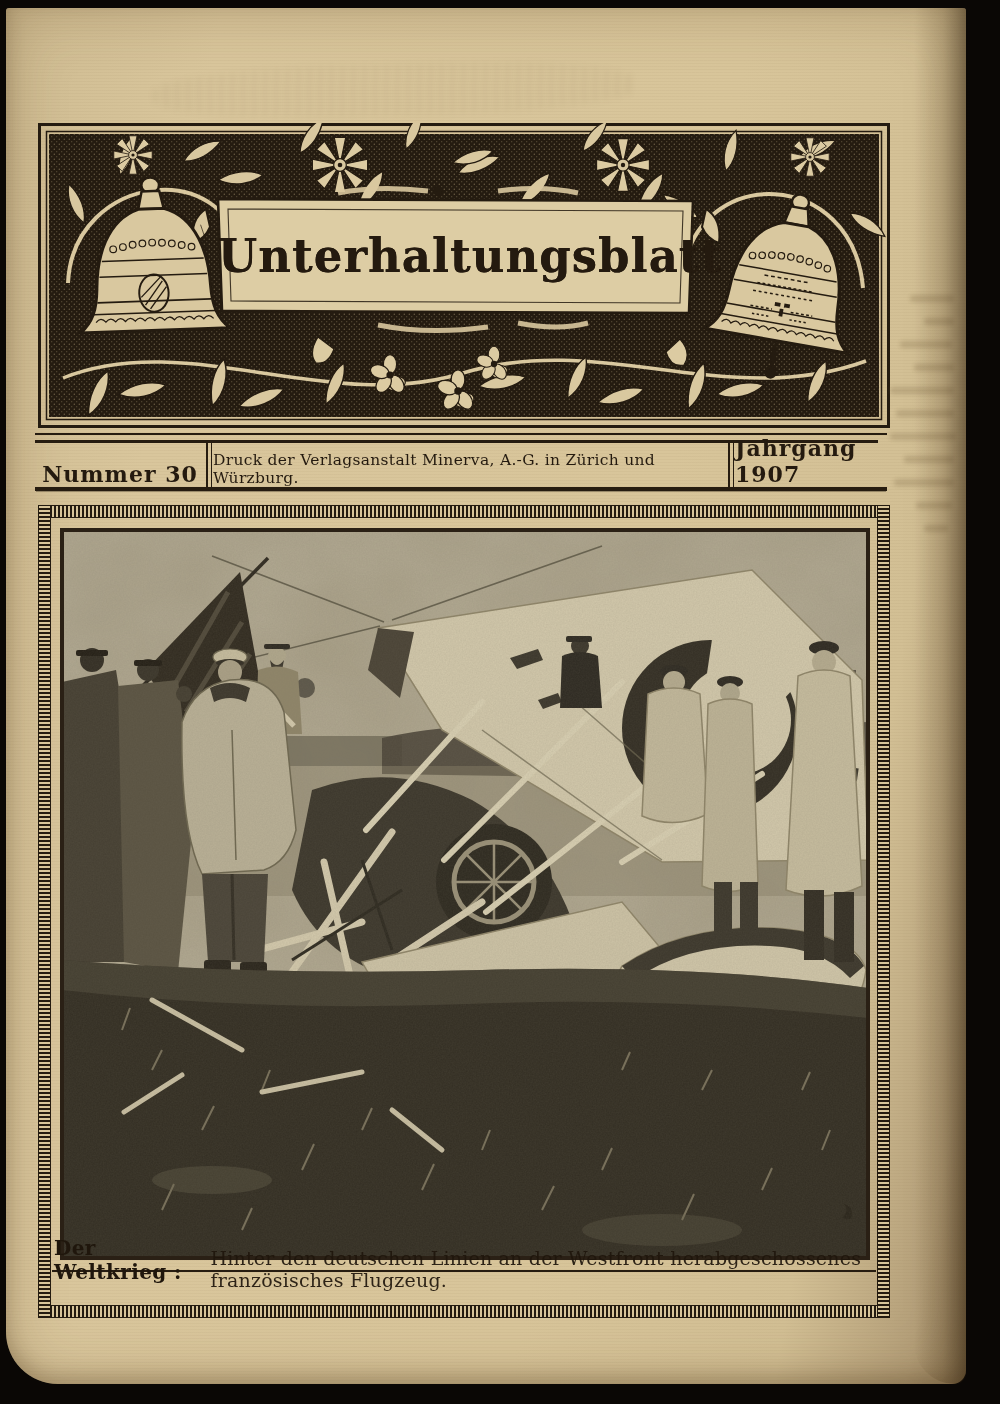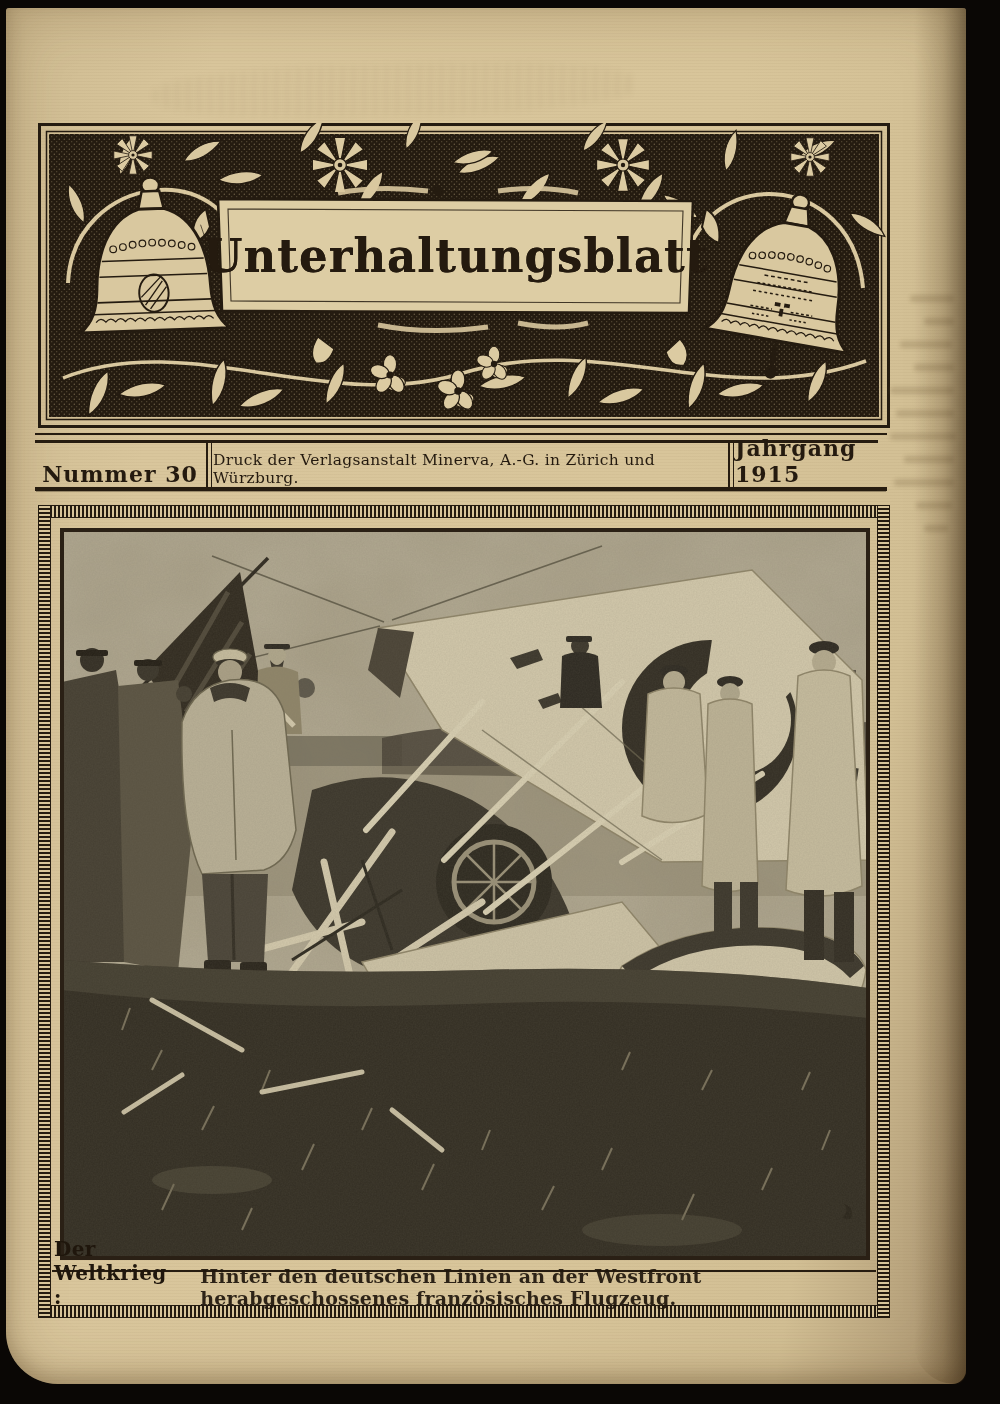--- a/index.html
+++ b/index.html
@@ -8,21 +8,21 @@
   .paper{position:absolute;left:6px;top:8px;width:960px;height:1376px;
          background:linear-gradient(100deg,#cfbc92 0%,#d9c69c 18%,#d8c59a 62%,#d2bf94 84%,#b5a07a 95%,#97825f 100%);
          border-radius:3px 3px 14px 52px;
          box-shadow:inset 0 0 60px rgba(90,62,25,.28), inset 0 -8px 18px rgba(60,40,15,.25);}
   .paper-tex{position:absolute;inset:0;border-radius:inherit;pointer-events:none;
          background:repeating-linear-gradient(0deg,rgba(120,95,60,.05) 0 1px,transparent 1px 3px);}
   
   .masthead{position:absolute;left:32px;top:115px;width:852px;height:305px;}
   .masthead svg{position:absolute;inset:0;}
   .title-overlay{position:absolute;left:180px;top:75px;width:475px;height:115px;
-         display:flex;align-items:center;justify-content:center;}
+         display:flex;align-items:center;}
   .page-title{font-size:45px;font-weight:bold;color:#241a0f;letter-spacing:1px;
          transform:scaleY(1.04);text-shadow:0 0 .5px #241a0f;}
   
   .info-bar{position:absolute;left:29px;top:425px;width:852px;height:58px;}
   .rule{position:absolute;left:0;right:0;background:#261c10;}
   .rule.t1{top:0;height:2px;}
   .rule.t2{top:7px;height:3px;width:99%;}
   .rule.b1{bottom:0;height:4px;box-shadow:0 2px 0 -1px rgba(38,28,16,.35);}
   .bar-cells{position:absolute;left:0;right:0;top:10px;bottom:4px;display:flex;align-items:flex-end;}
   .bar-cell{display:flex;align-items:center;justify-content:center;color:#241a0f;}
@@ -36,24 +36,24 @@
   .tick.h{left:0;right:0;height:11px;
       background-image:repeating-linear-gradient(90deg,#241b10 0 1.6px,rgba(216,197,154,0) 1.6px 4px);
       border-top:1.5px solid #241b10;border-bottom:1.5px solid #241b10;}
   .tick.v{top:0;bottom:0;width:11px;
       background-image:repeating-linear-gradient(0deg,#241b10 0 1.6px,rgba(216,197,154,0) 1.6px 4px);
       border-left:1.5px solid #241b10;border-right:1.5px solid #241b10;}
   .tick.top{top:0;} .tick.bottom{bottom:0;} .tick.left{left:0;} .tick.right{right:0;}
   .photo-wrap{position:absolute;left:24px;top:25px;width:806px;height:728px;
       outline:2px solid #2a2015;background:#a69d85;}
   .caption-rule{position:absolute;left:14px;right:14px;top:765px;height:2px;background:#261c10;}
-  .caption{position:absolute;left:16px;right:16px;top:770px;height:34px;
-      display:flex;align-items:flex-end;justify-content:center;gap:25px;color:#1f160c;}
+  .caption{position:absolute;left:16px;right:16px;top:738px;height:34px;
+      display:flex;align-items:center;justify-content:center;gap:25px;color:#1f160c;}
   .caption-lead{font-size:20px;font-weight:bold;letter-spacing:.4px;}
-  .caption-rest{font-size:19px;font-weight:bold;letter-spacing:.2px;opacity:.92;margin-top:17px;}
+  .caption-rest{font-size:19px;font-weight:normal;letter-spacing:.2px;opacity:.92;margin-top:17px;}
   
   .ghost-top{position:absolute;left:148px;top:56px;width:480px;height:52px;opacity:.5;
       background:repeating-linear-gradient(92deg,rgba(110,85,50,.22) 0 4px,transparent 4px 11px);
       filter:blur(3px);transform:rotate(-1.5deg);border-radius:40%;}
   .ghost-right{position:absolute;left:884px;top:287px;width:72px;display:flex;flex-direction:column;gap:16px;opacity:.85;}
   .gline{height:7px;background:#7d6845;filter:blur(2.2px);opacity:.32;border-radius:3px;}
   .page-curl{position:absolute;top:0;right:0;bottom:0;width:52px;border-radius:inherit;pointer-events:none;
       background:linear-gradient(to right,rgba(60,40,15,0) 0%,rgba(60,40,15,.18) 55%,rgba(40,25,8,.42) 100%);}
 </style>
 </head>
@@ -206,21 +206,21 @@
 
     <div class="info-bar">
       <div class="rule t1"></div>
       <div class="rule t2"></div>
       <div class="rule b1"></div>
       <div class="bar-cells">
         <div class="bar-cell cell-number">Nummer 30</div>
         <div class="bar-divider"></div>
         <div class="bar-cell cell-imprint">Druck der Verlagsanstalt Minerva, A.-G. in Zürich und Würzburg.</div>
         <div class="bar-divider"></div>
-        <div class="bar-cell cell-volume">Jahrgang 1915</div>
+        <div class="bar-cell cell-volume">Jahrgang 1907</div>
       </div>
     </div>
 
     <div class="photo-frame">
       <div class="tick h top"></div>
       <div class="tick h bottom"></div>
       <div class="tick v left"></div>
       <div class="tick v right"></div>
 
       <div class="photo-wrap">

